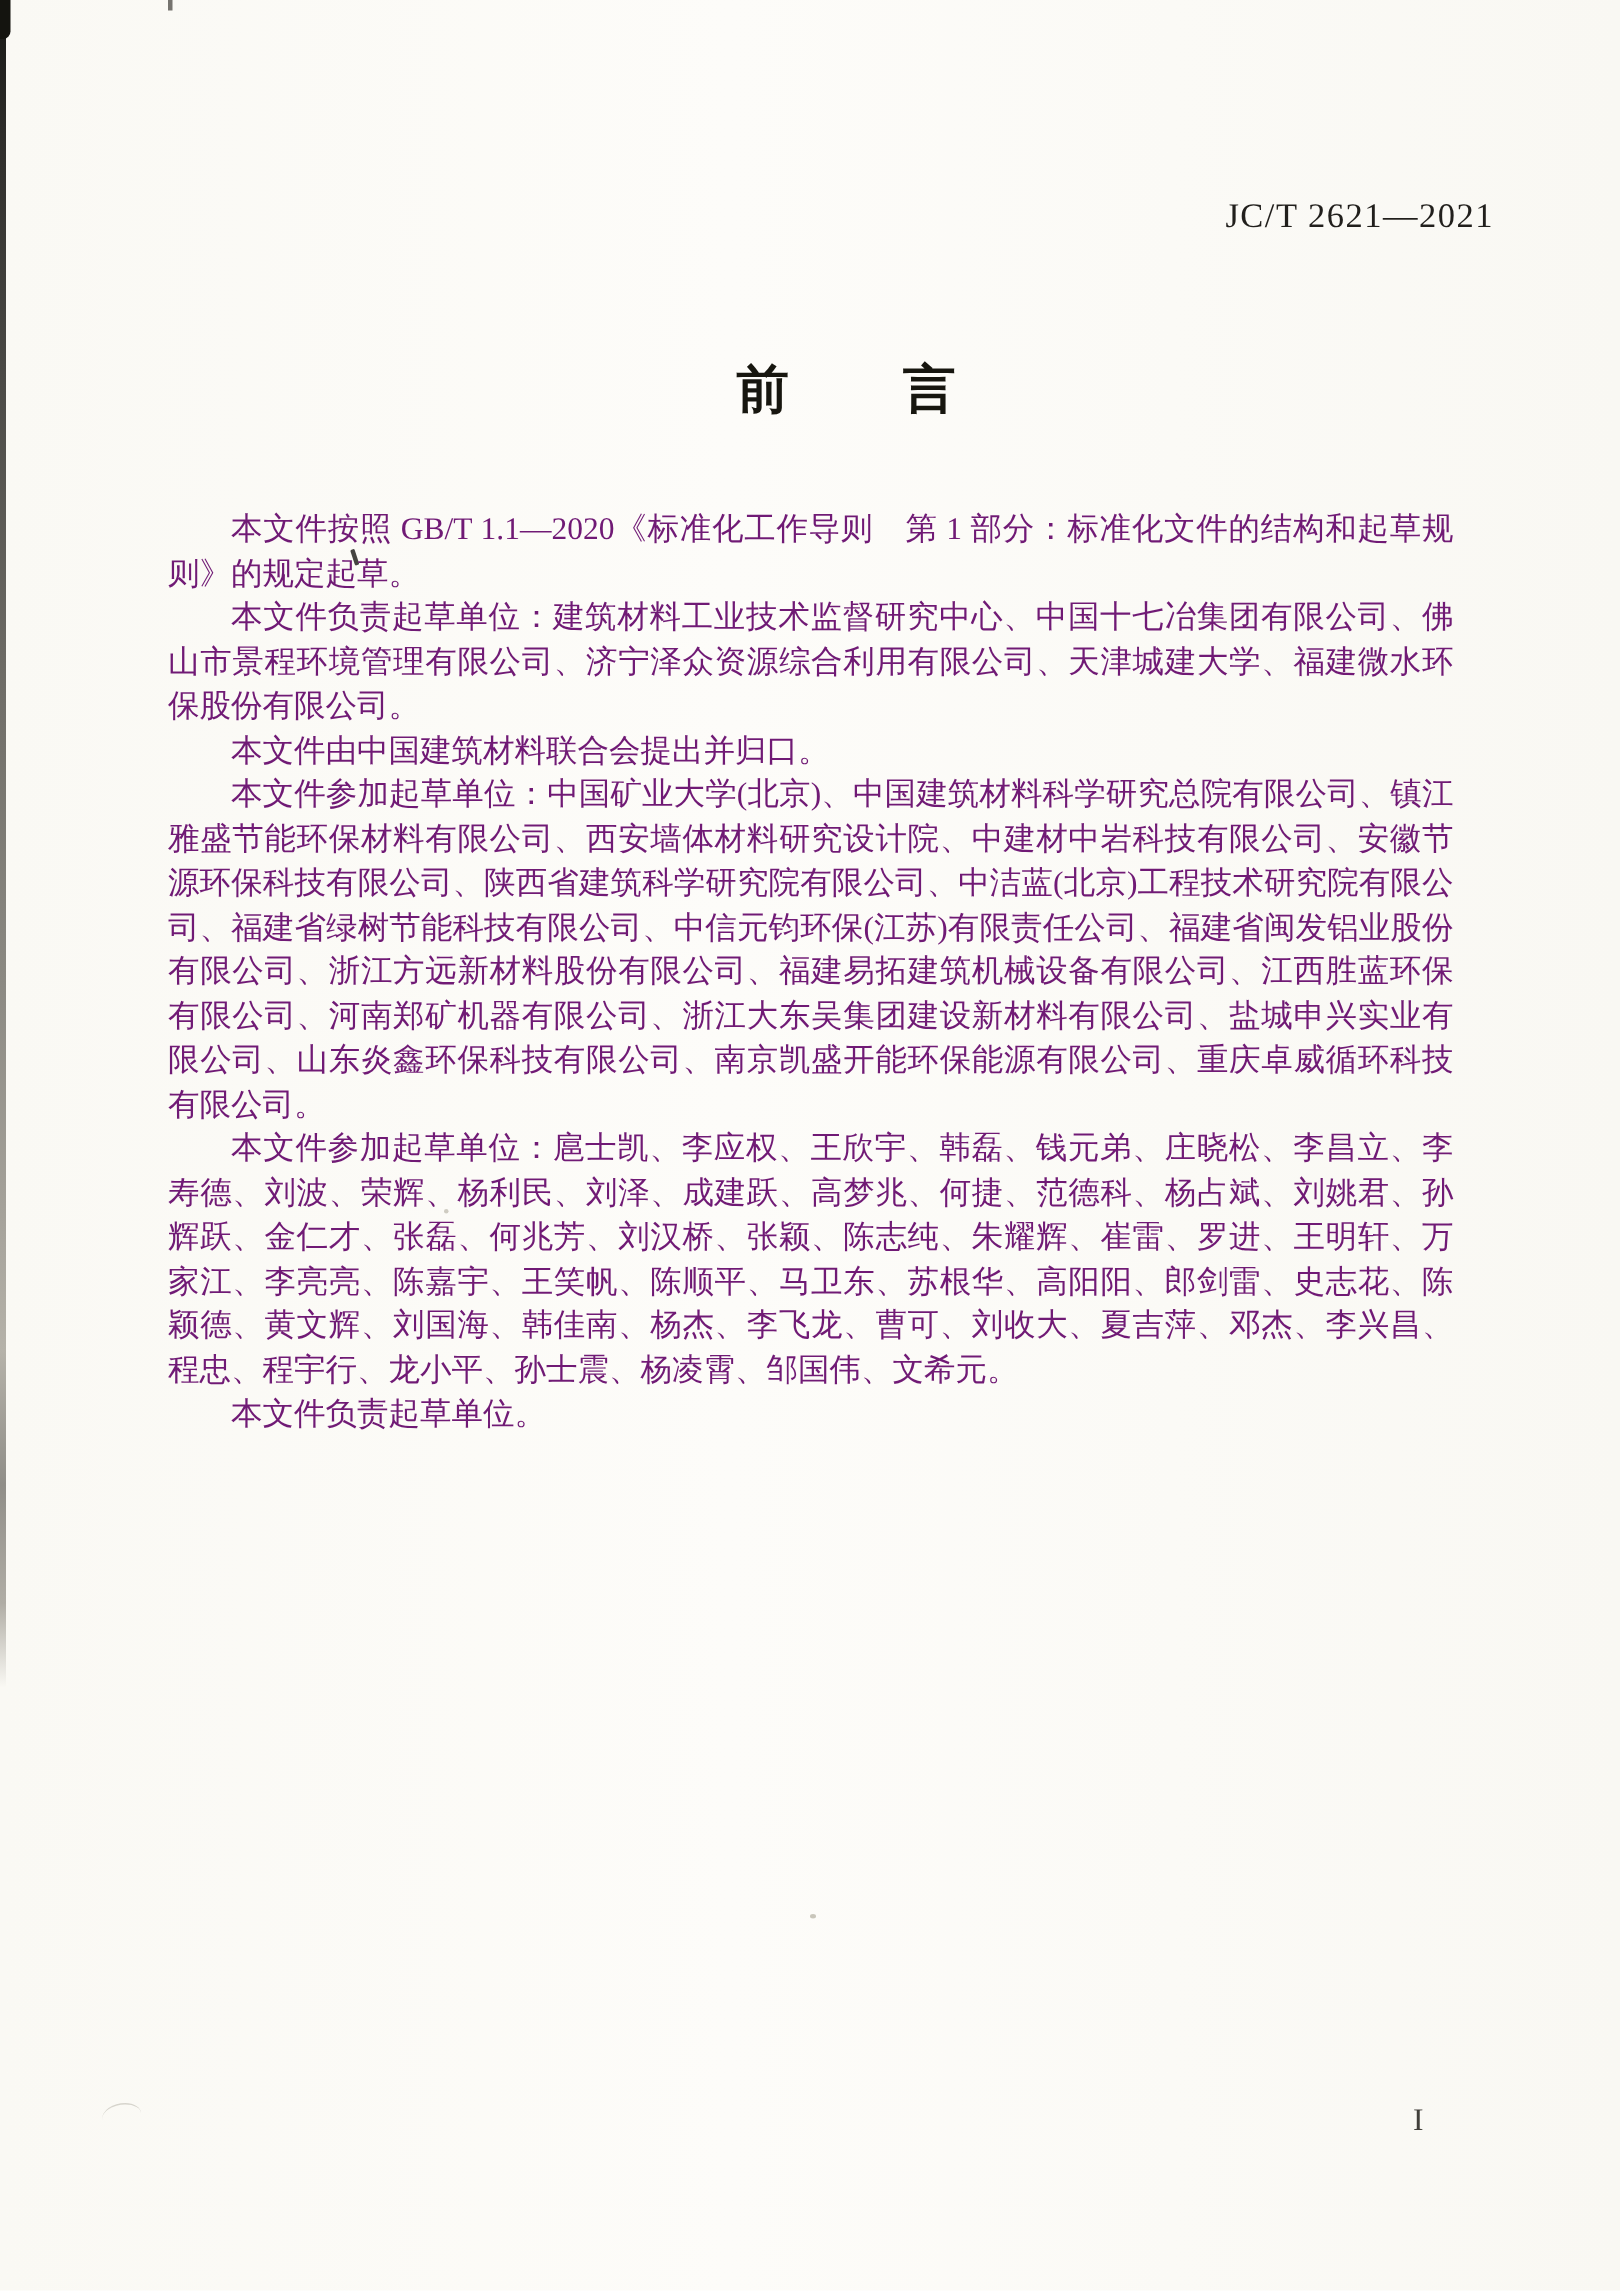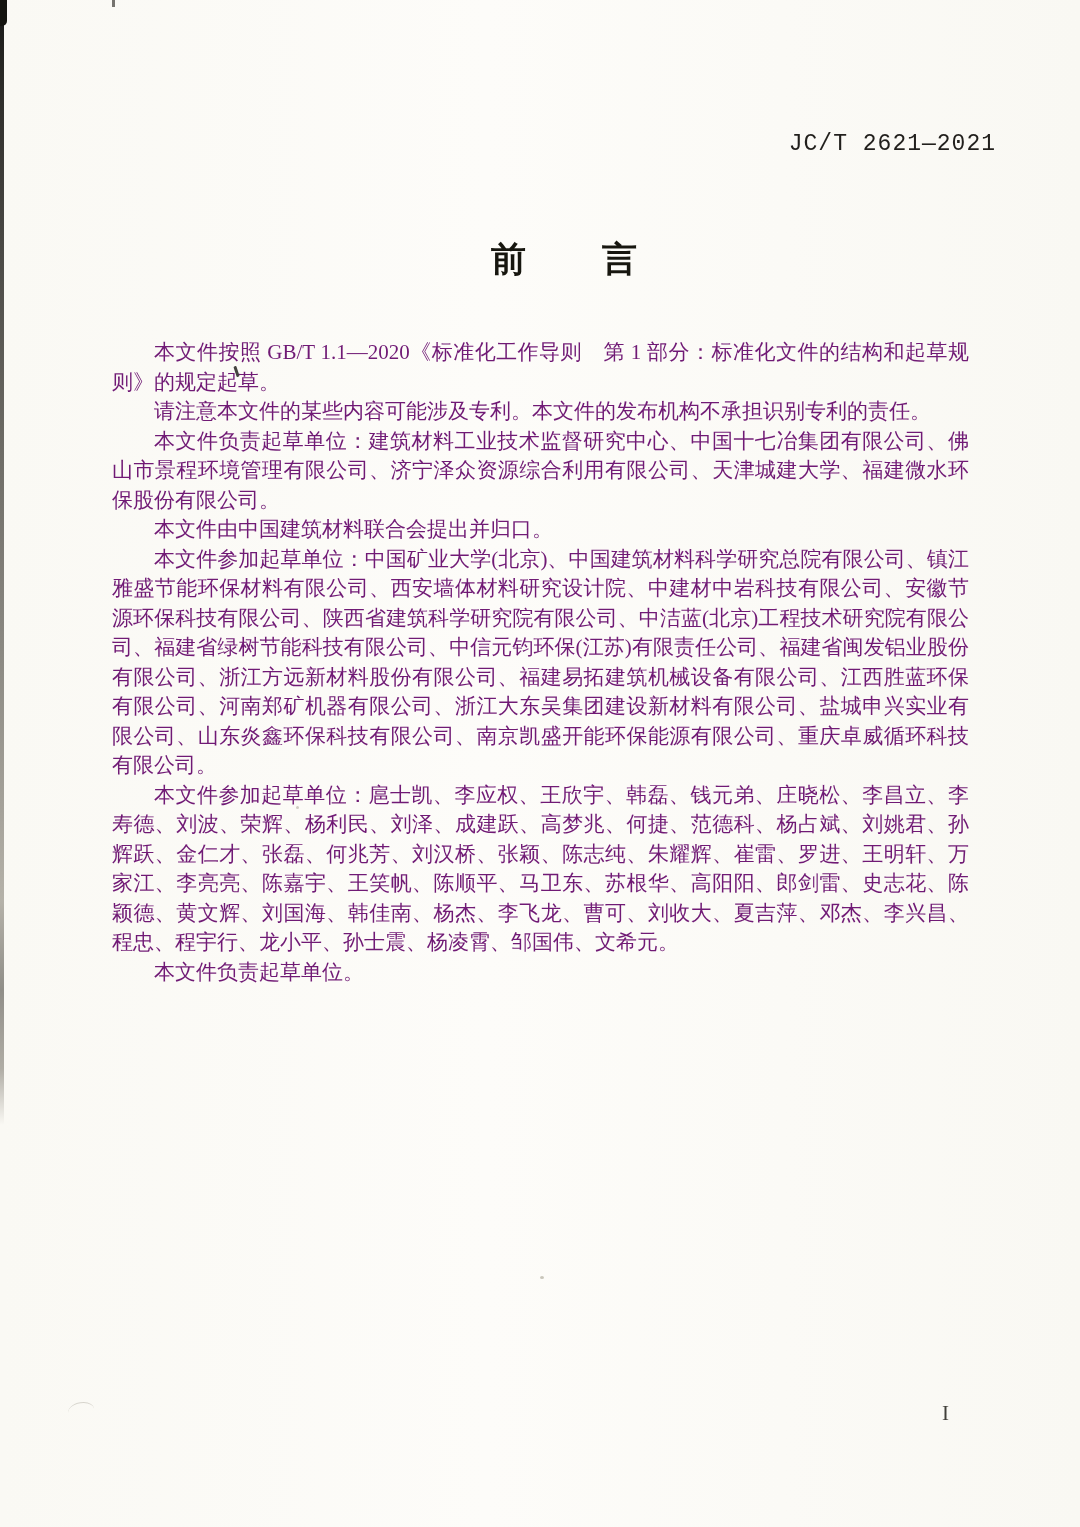--- a/index.html
+++ b/index.html
@@ -93,21 +93,21 @@
     width: 3px;
     height: 3px;
     background: #cfccc2;
     border-radius: 50%;
   }
   
   .standard-code {
     position: absolute;
     top: 131px;
     right: 84px;
-    font-family: Liberation Mono, monospace;
+    font-family: Liberation Serif, serif;
     font-size: 23px;
     letter-spacing: 1px;
     color: #211f1c;
     white-space: nowrap;
   }
   .page-title {
     position: absolute;
     top: 236px;
     left: 0;
     width: 100%;
@@ -156,21 +156,20 @@
   <div class="speck-1"></div>
   <div class="speck-2"></div>
   <div class="speck-3"></div>
 
   <div class="standard-code">JC/T 2621—2021</div>
 
   <h1 class="page-title">前　　言</h1>
 
   <div class="foreword-body">
     <p>本文件按照 GB/T 1.1—2020《标准化工作导则　第 1 部分：标准化文件的结构和起草规则》的规定起草。</p>
-    <p>请注意本文件的某些内容可能涉及专利。本文件的发布机构不承担识别专利的责任。</p>
     <p>本文件负责起草单位：建筑材料工业技术监督研究中心、中国十七冶集团有限公司、佛山市景程环境管理有限公司、济宁泽众资源综合利用有限公司、天津城建大学、福建微水环保股份有限公司。</p>
     <p>本文件由中国建筑材料联合会提出并归口。</p>
     <p>本文件参加起草单位：中国矿业大学(北京)、中国建筑材料科学研究总院有限公司、镇江雅盛节能环保材料有限公司、西安墙体材料研究设计院、中建材中岩科技有限公司、安徽节源环保科技有限公司、陕西省建筑科学研究院有限公司、中洁蓝(北京)工程技术研究院有限公司、福建省绿树节能科技有限公司、中信元钧环保(江苏)有限责任公司、福建省闽发铝业股份有限公司、浙江方远新材料股份有限公司、福建易拓建筑机械设备有限公司、江西胜蓝环保有限公司、河南郑矿机器有限公司、浙江大东吴集团建设新材料有限公司、盐城申兴实业有限公司、山东炎鑫环保科技有限公司、南京凯盛开能环保能源有限公司、重庆卓威循环科技有限公司。</p>
     <p>本文件参加起草单位：扈士凯、李应权、王欣宇、韩磊、钱元弟、庄晓松、李昌立、李寿德、刘波、荣辉、杨利民、刘泽、成建跃、高梦兆、何捷、范德科、杨占斌、刘姚君、孙辉跃、金仁才、张磊、何兆芳、刘汉桥、张颖、陈志纯、朱耀辉、崔雷、罗进、王明轩、万家江、李亮亮、陈嘉宇、王笑帆、陈顺平、马卫东、苏根华、高阳阳、郎剑雷、史志花、陈颖德、黄文辉、刘国海、韩佳南、杨杰、李飞龙、曹可、刘收大、夏吉萍、邓杰、李兴昌、程忠、程宇行、龙小平、孙士震、杨凌霄、邹国伟、文希元。</p>
     <p>本文件负责起草单位。</p>
   </div>
 
   <div class="page-number">I</div>
 
 </div>

